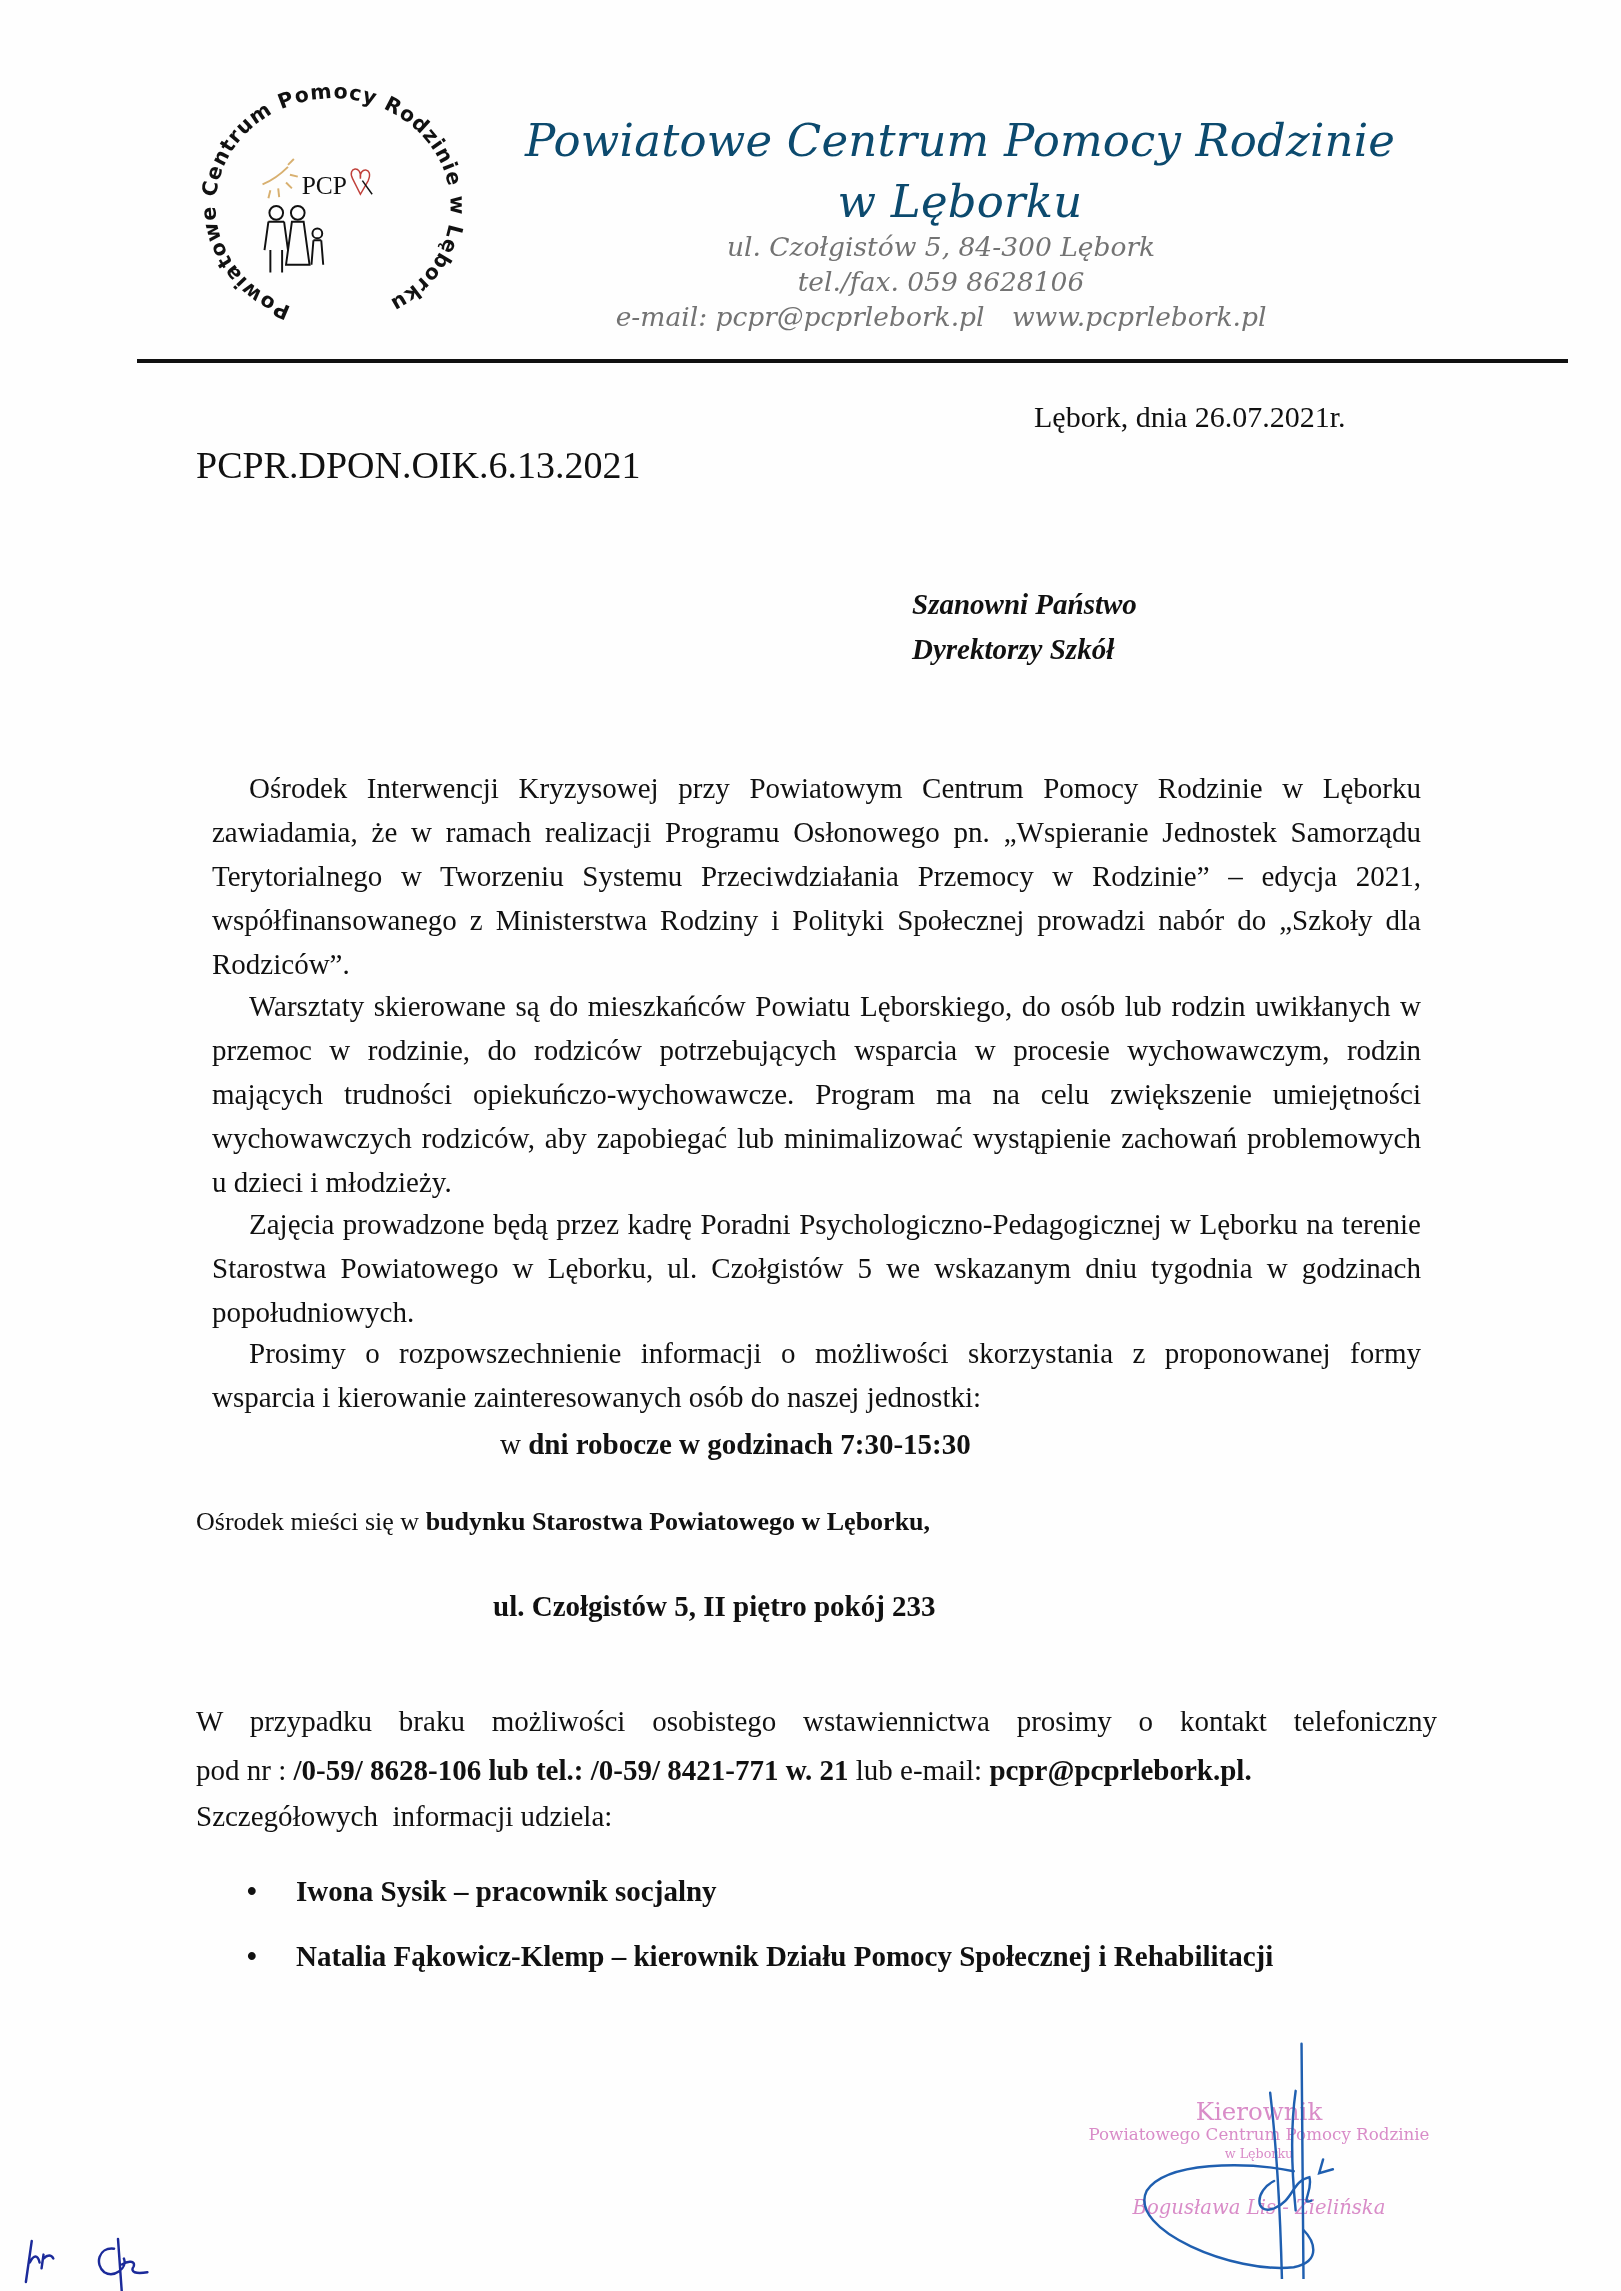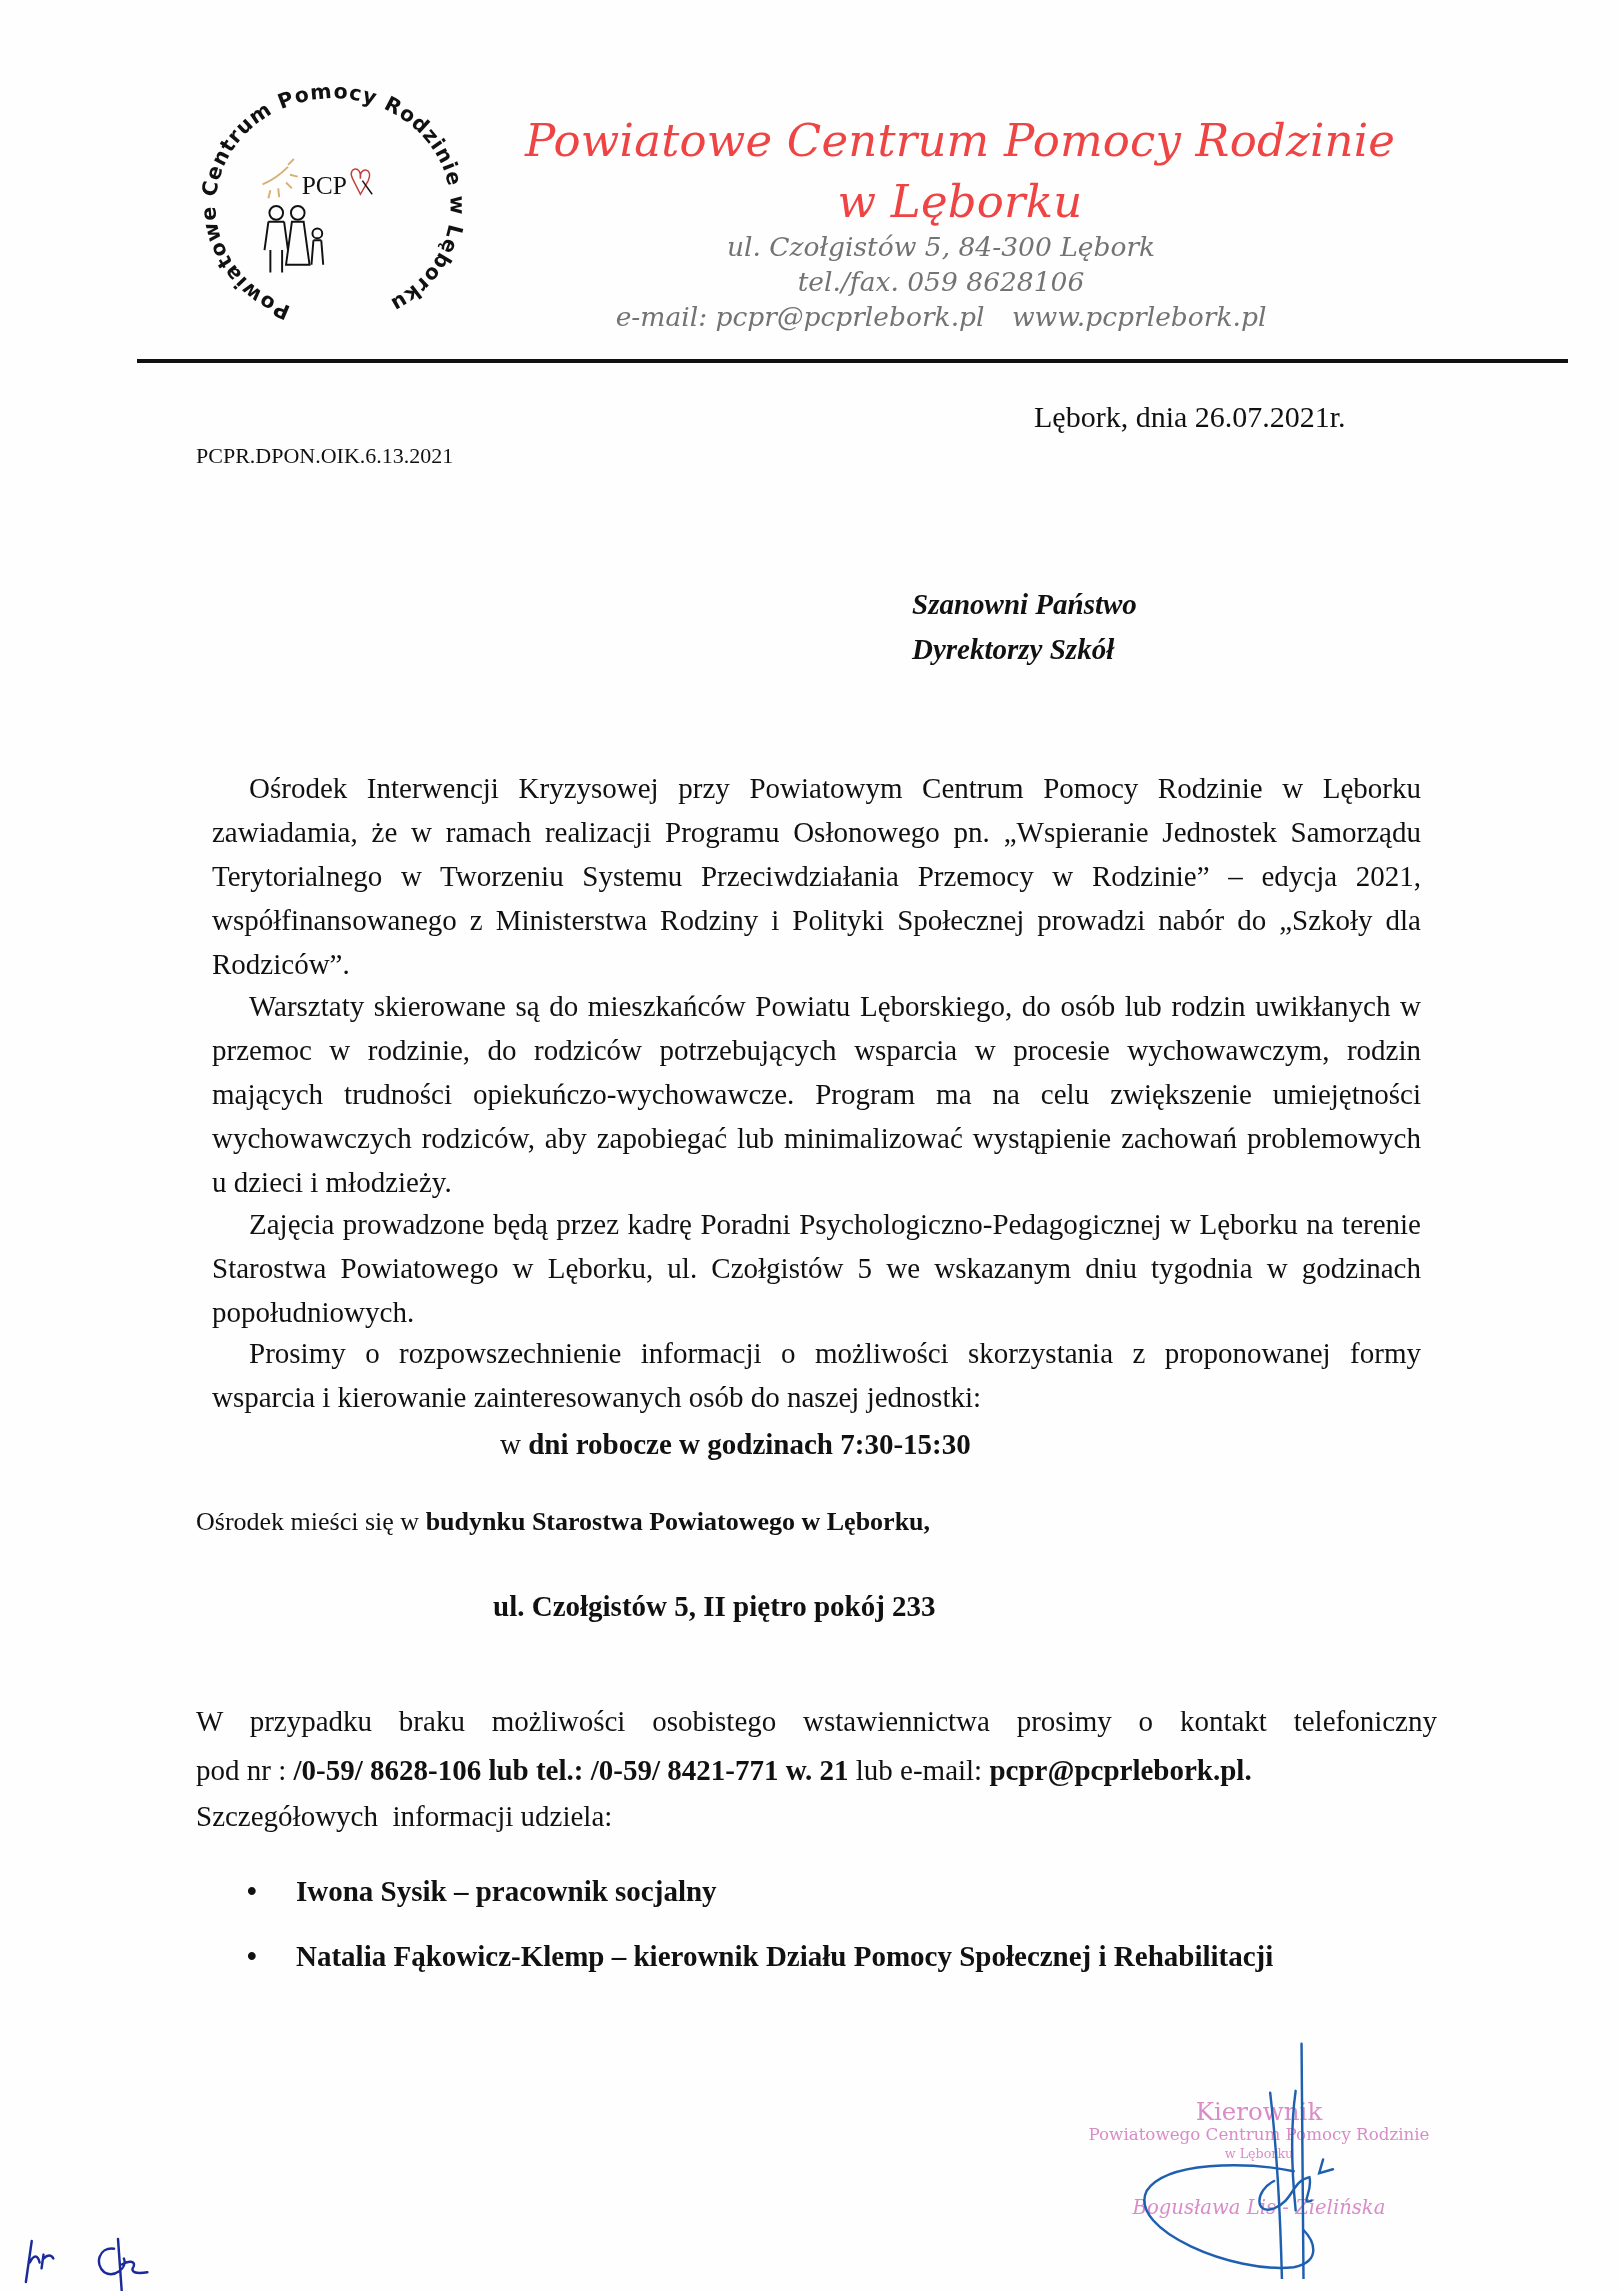--- a/index.html
+++ b/index.html
@@ -21,21 +21,21 @@
     .logo {
       left: 186px; top: 69px; width: 294px; height: 274px;
     }
     .org-name {
       left: 470px; width: 980px; top: 110px;
       text-align: center;
       font-family: "DejaVu Serif", "Liberation Serif", serif;
       font-style: italic;
       font-size: 45px;
       line-height: 61px;
-      color: #ef4444;
+      color: #0c4a6e;
       letter-spacing: 0.2px;
     }
     .org-addr {
       left: 549px; width: 784px; top: 229px;
       text-align: center;
       font-family: "DejaVu Serif", "Liberation Serif", serif;
       font-style: italic;
       font-size: 26.5px;
       line-height: 35px;
       color: #737373;
@@ -46,21 +46,21 @@
       background: #111;
     }
 
     
     .date {
       left: 1034px; top: 400px;
       font-size: 30px;
     }
     .ref {
       left: 196px; top: 443px;
-      font-size: 22px;
+      font-size: 38px;
     }
     .addressee {
       left: 912px; top: 582px;
       font-size: 29px;
       font-weight: bold;
       font-style: italic;
       line-height: 45px;
     }
 
     

